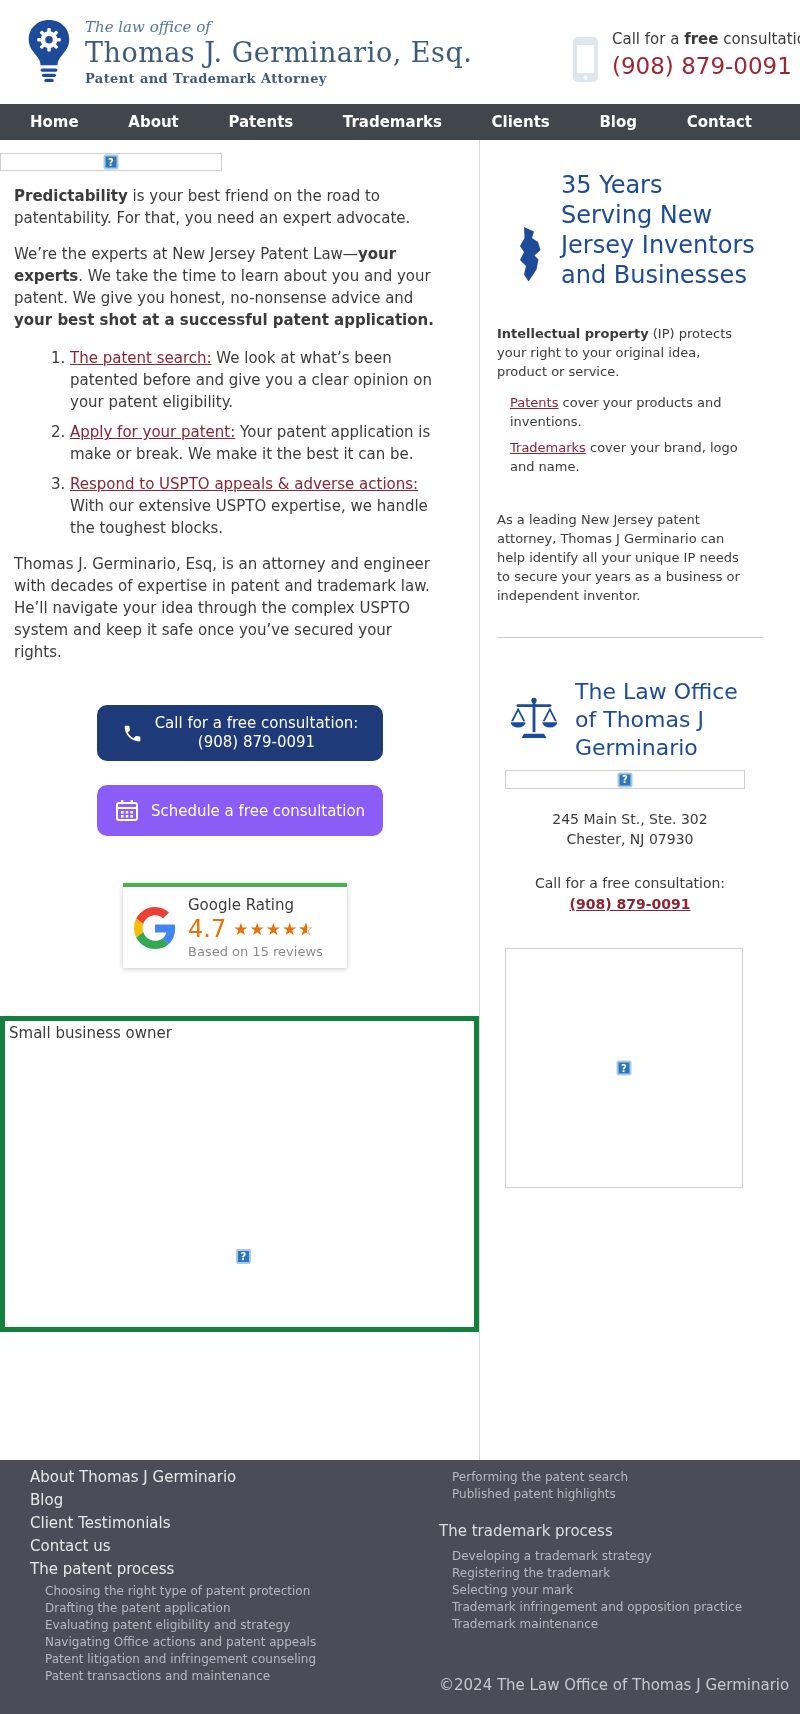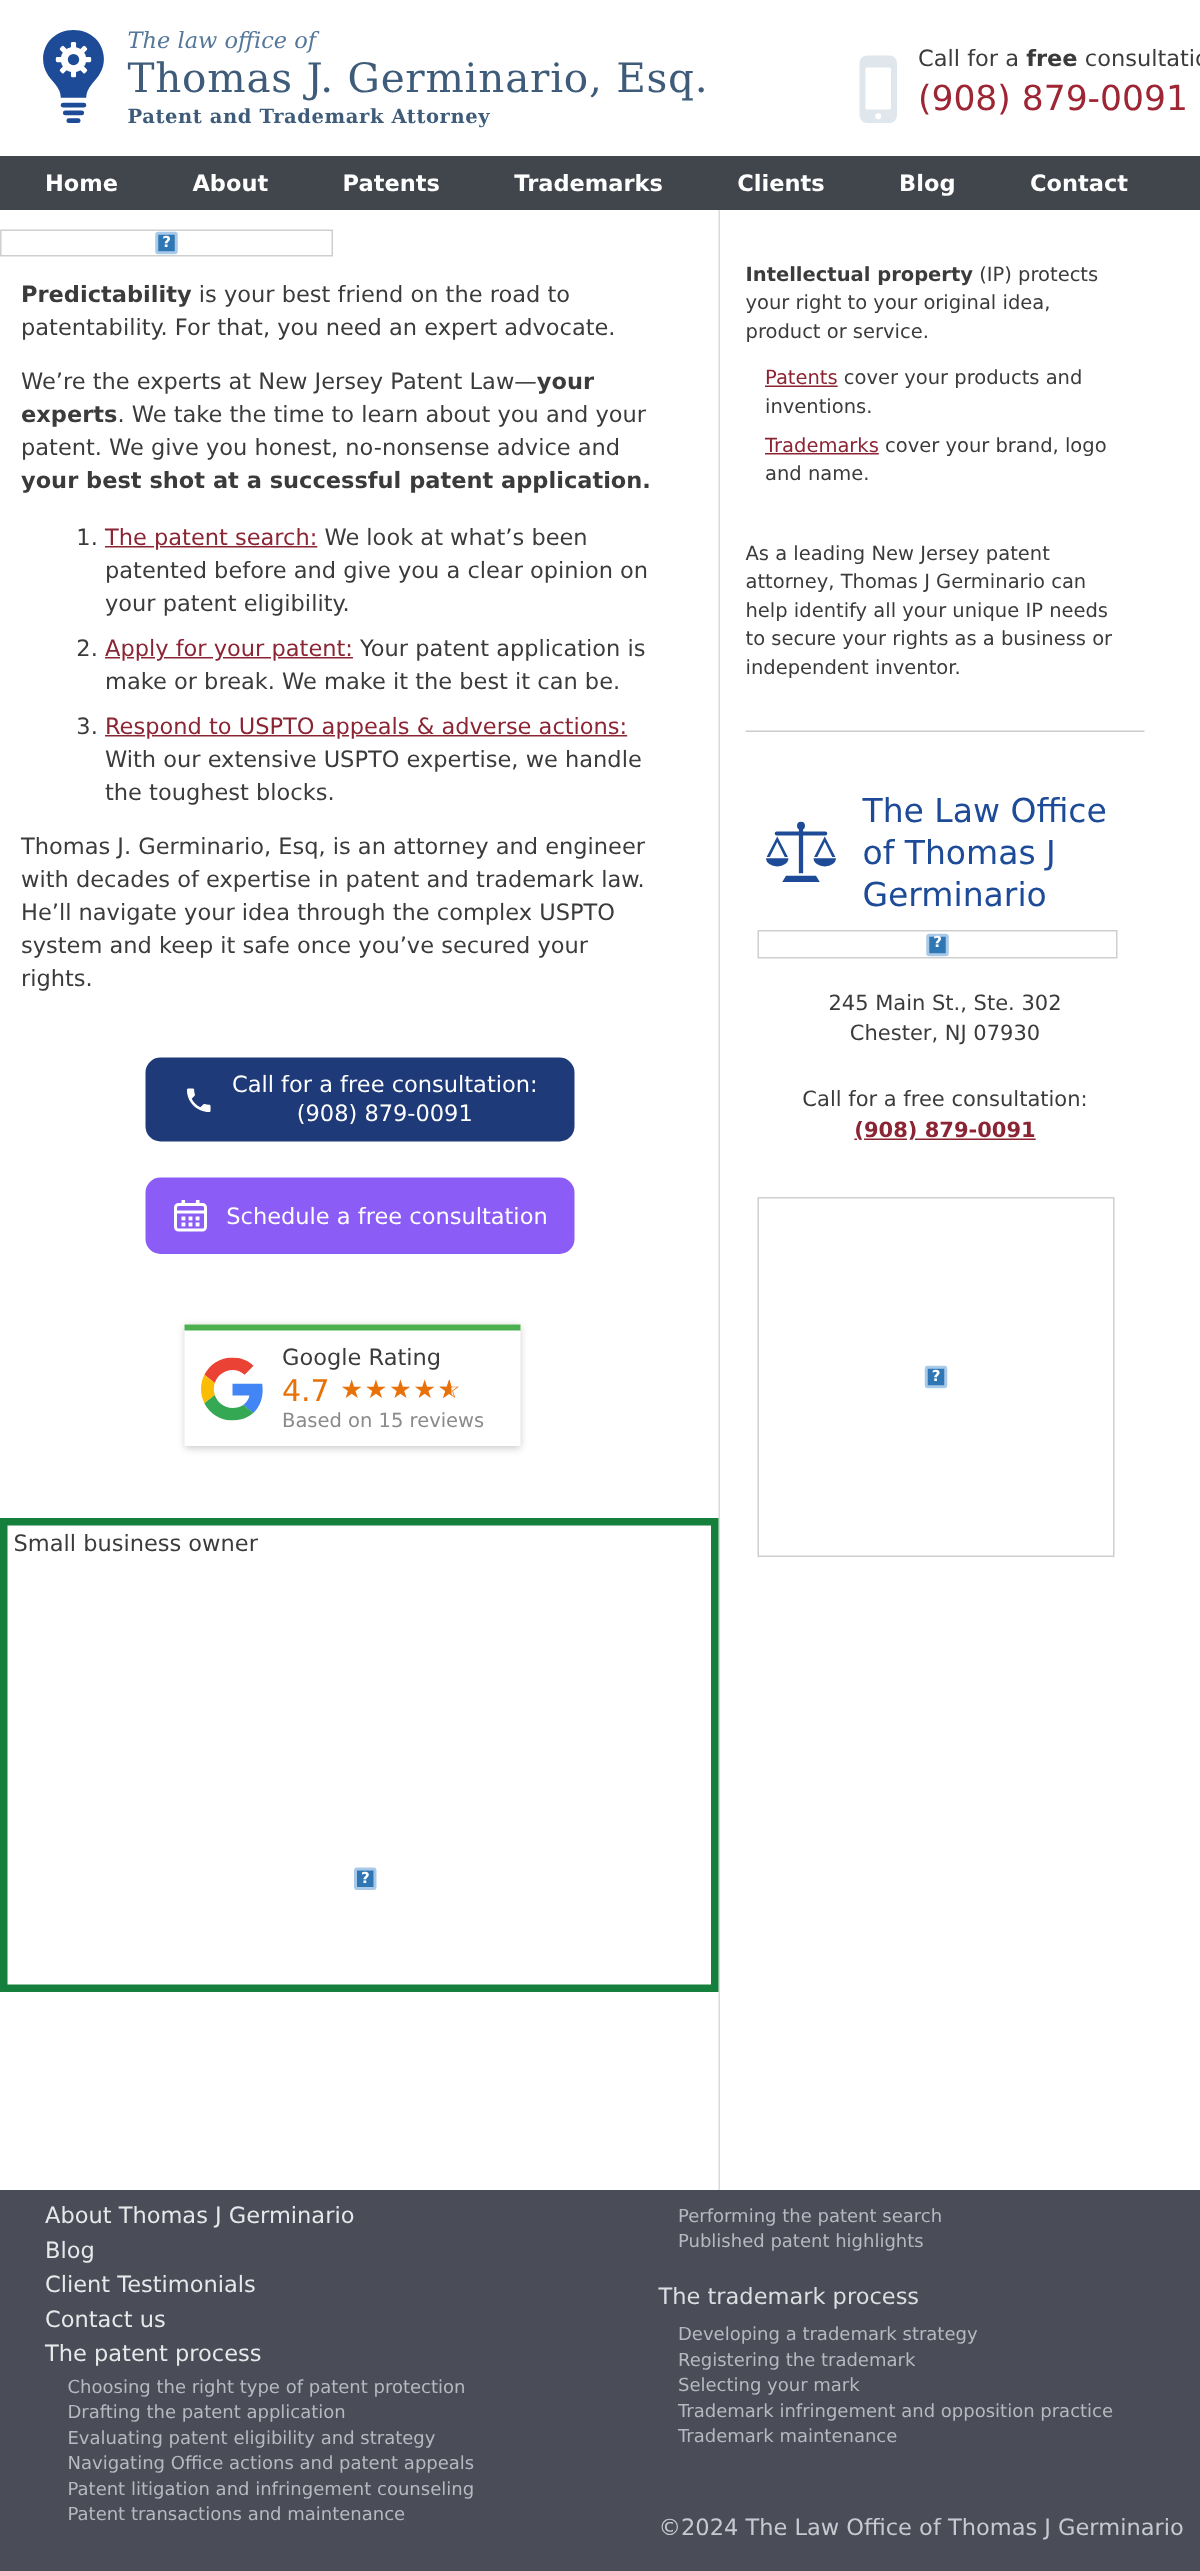--- a/index.html
+++ b/index.html
@@ -37,21 +37,21 @@
   .steps li { font-size:15px; line-height:22px; margin-bottom:8px; }
   a.mlink { color:#8b2433; text-decoration:underline; cursor:pointer; }
 
   .btn { width:286px; border-radius:10px; color:#fff; display:flex; align-items:center; justify-content:center; gap:12px; margin-left:83px; cursor:pointer; font-size:15px; text-align:center; }
   .btn-blue { height:56px; background:#1e3a78; margin-top:42px; line-height:19px; }
   .btn-green { height:51px; background:#8b5cf6; margin-top:24px; }
 
   .grating { width:224px; margin:47px 0 0 109px; background:#fff; border-top:4px solid #4caf50; box-shadow:0 1px 5px rgba(0,0,0,.22); padding:9px 6px 9px 11px; display:flex; align-items:center; gap:12px; cursor:pointer; }
   .gr-title { font-size:15px; color:#3b3b3b; }
   .gr-score-row { display:flex; align-items:center; gap:7px; margin-top:1px; }
-  .gr-score { font-size:20px; color:#e8710a; }
+  .gr-score { font-size:24px; color:#e8710a; }
   .stars { font-size:17px; color:#e8710a; letter-spacing:1px; white-space:nowrap; }
   .half-star { position:relative; display:inline-block; }
   .half-star .fillpart { position:absolute; left:0; top:0; width:55%; overflow:hidden; color:#e8710a; }
   .gr-based { font-size:13px; color:#8a8a8a; margin-top:1px; }
 
   .photo-figure { margin:48px -44px 0 -14px; height:316px; border:5px solid #15803d; position:relative; }
   .fig-alt { font-size:15px; color:#3b3b3b; padding:3px 0 0 4px; }
   .fig-bimg { position:absolute; left:231px; top:228px; }
 
   
@@ -203,29 +203,37 @@
         <div class="fig-alt">Small business owner</div>
         <span class="bimg fig-bimg">
             <span>?</span>
           </span>
       </div>
 
     </div>
 
     <div class="right-col">
 
+      <div class="s1-head">
+        <div class="nj-icon-box">
+          <svg width="30" height="57" viewBox="0 0 30 57">
+            <path fill="#1d4b97" d="M10 1 L20 5.5 L18 12 L24 16 L26.5 24 L20.5 29.5 L24.5 33.5 L22.5 43.5 L14.5 55.5 L10 48.5 L12 40 L6 34 L10 26 L6 20 L10.5 12 Z"></path>
+          </svg>
+        </div>
+        <h2 class="side-h1">35 Years Serving New Jersey Inventors and Businesses</h2>
+      </div>
 
       <p class="side-p"><b>Intellectual property</b><span> (IP) protects your right to your original idea, product or service.</span></p>
 
       <ul class="side-list">
         <li><a class="mlink">Patents</a><span> cover your products and inventions.</span></li>
         <li><a class="mlink">Trademarks</a><span> cover your brand, logo and name.</span></li>
       </ul>
 
-      <p class="side-p">As a leading New Jersey patent attorney, Thomas J Germinario can help identify all your unique IP needs to secure your rights as a business or independent inventor.</p>
+      <p class="side-p">As a leading New Jersey patent attorney, Thomas J Germinario can help identify all your unique IP needs to secure your years as a business or independent inventor.</p>
 
       <hr class="side-hr">
 
       <div class="s2-head">
         <div class="scales-box">
           <svg width="50" height="46" viewBox="0 0 60 54">
             <g fill="#1d4b97">
               <circle cx="30" cy="6" r="3.2"></circle>
               <rect x="28.3" y="6" width="3.4" height="38"></rect>
               <rect x="9" y="10.5" width="42" height="3.2" rx="1.6"></rect>

